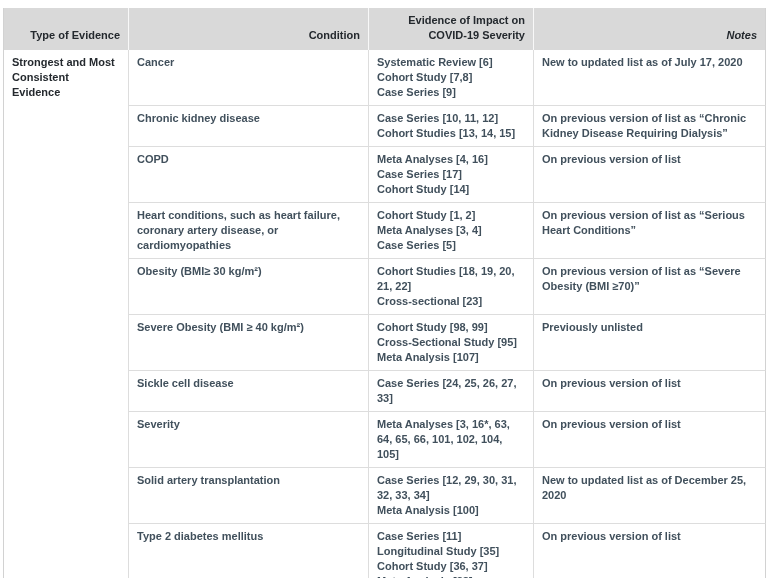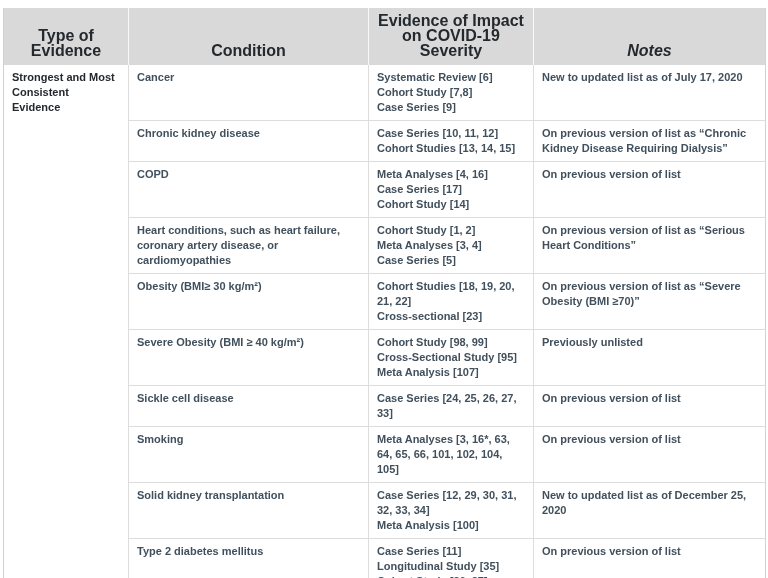--- a/index.html
+++ b/index.html
@@ -28,24 +28,24 @@
     width: 762px;
     border-left: 1px solid var(--outer-border);
   }
   col.c-level     { width: 125px; }
   col.c-condition { width: 240px; }
   col.c-evidence  { width: 165px; }
   col.c-notes     { width: 232px; }
   th {
     background: var(--header-bg);
     color: var(--header-text);
-    font-size: 16px;
+    font-size: 11px;
     font-weight: 700;
     line-height: 15px;
-    text-align: center;
+    text-align: right;
     vertical-align: bottom;
     padding: 5px 8px 7px 8px;
     border-right: 1px solid #f8f8f8;
   }
   th:last-child { border-right: 1px solid var(--outer-border); font-style: italic; }
   td {
     color: var(--body-text);
     font-size: 11px;
     line-height: 15px;
     vertical-align: top;
@@ -123,26 +123,26 @@
 Cross-Sectional Study [95]
 Meta Analysis [107]</td>
           <td>Previously unlisted</td>
         </tr>
         <tr>
           <td>Sickle cell disease</td>
           <td>Case Series [24, 25, 26, 27, 33]</td>
           <td>On previous version of list</td>
         </tr>
         <tr>
-          <td>Smoking</td>
+          <td>Severity</td>
           <td>Meta Analyses [3, 16*, 63, 64, 65, 66, 101, 102, 104, 105]</td>
           <td>On previous version of list</td>
         </tr>
         <tr>
-          <td>Solid kidney transplantation</td>
+          <td>Solid artery transplantation</td>
           <td>Case Series [12, 29, 30, 31, 32, 33, 34]
 Meta Analysis [100]</td>
           <td>New to updated list as of December 25, 2020</td>
         </tr>
         <tr>
           <td>Type 2 diabetes mellitus</td>
           <td>Case Series [11]
 Longitudinal Study [35]
 Cohort Study [36, 37]
 Meta Analysis [38]

